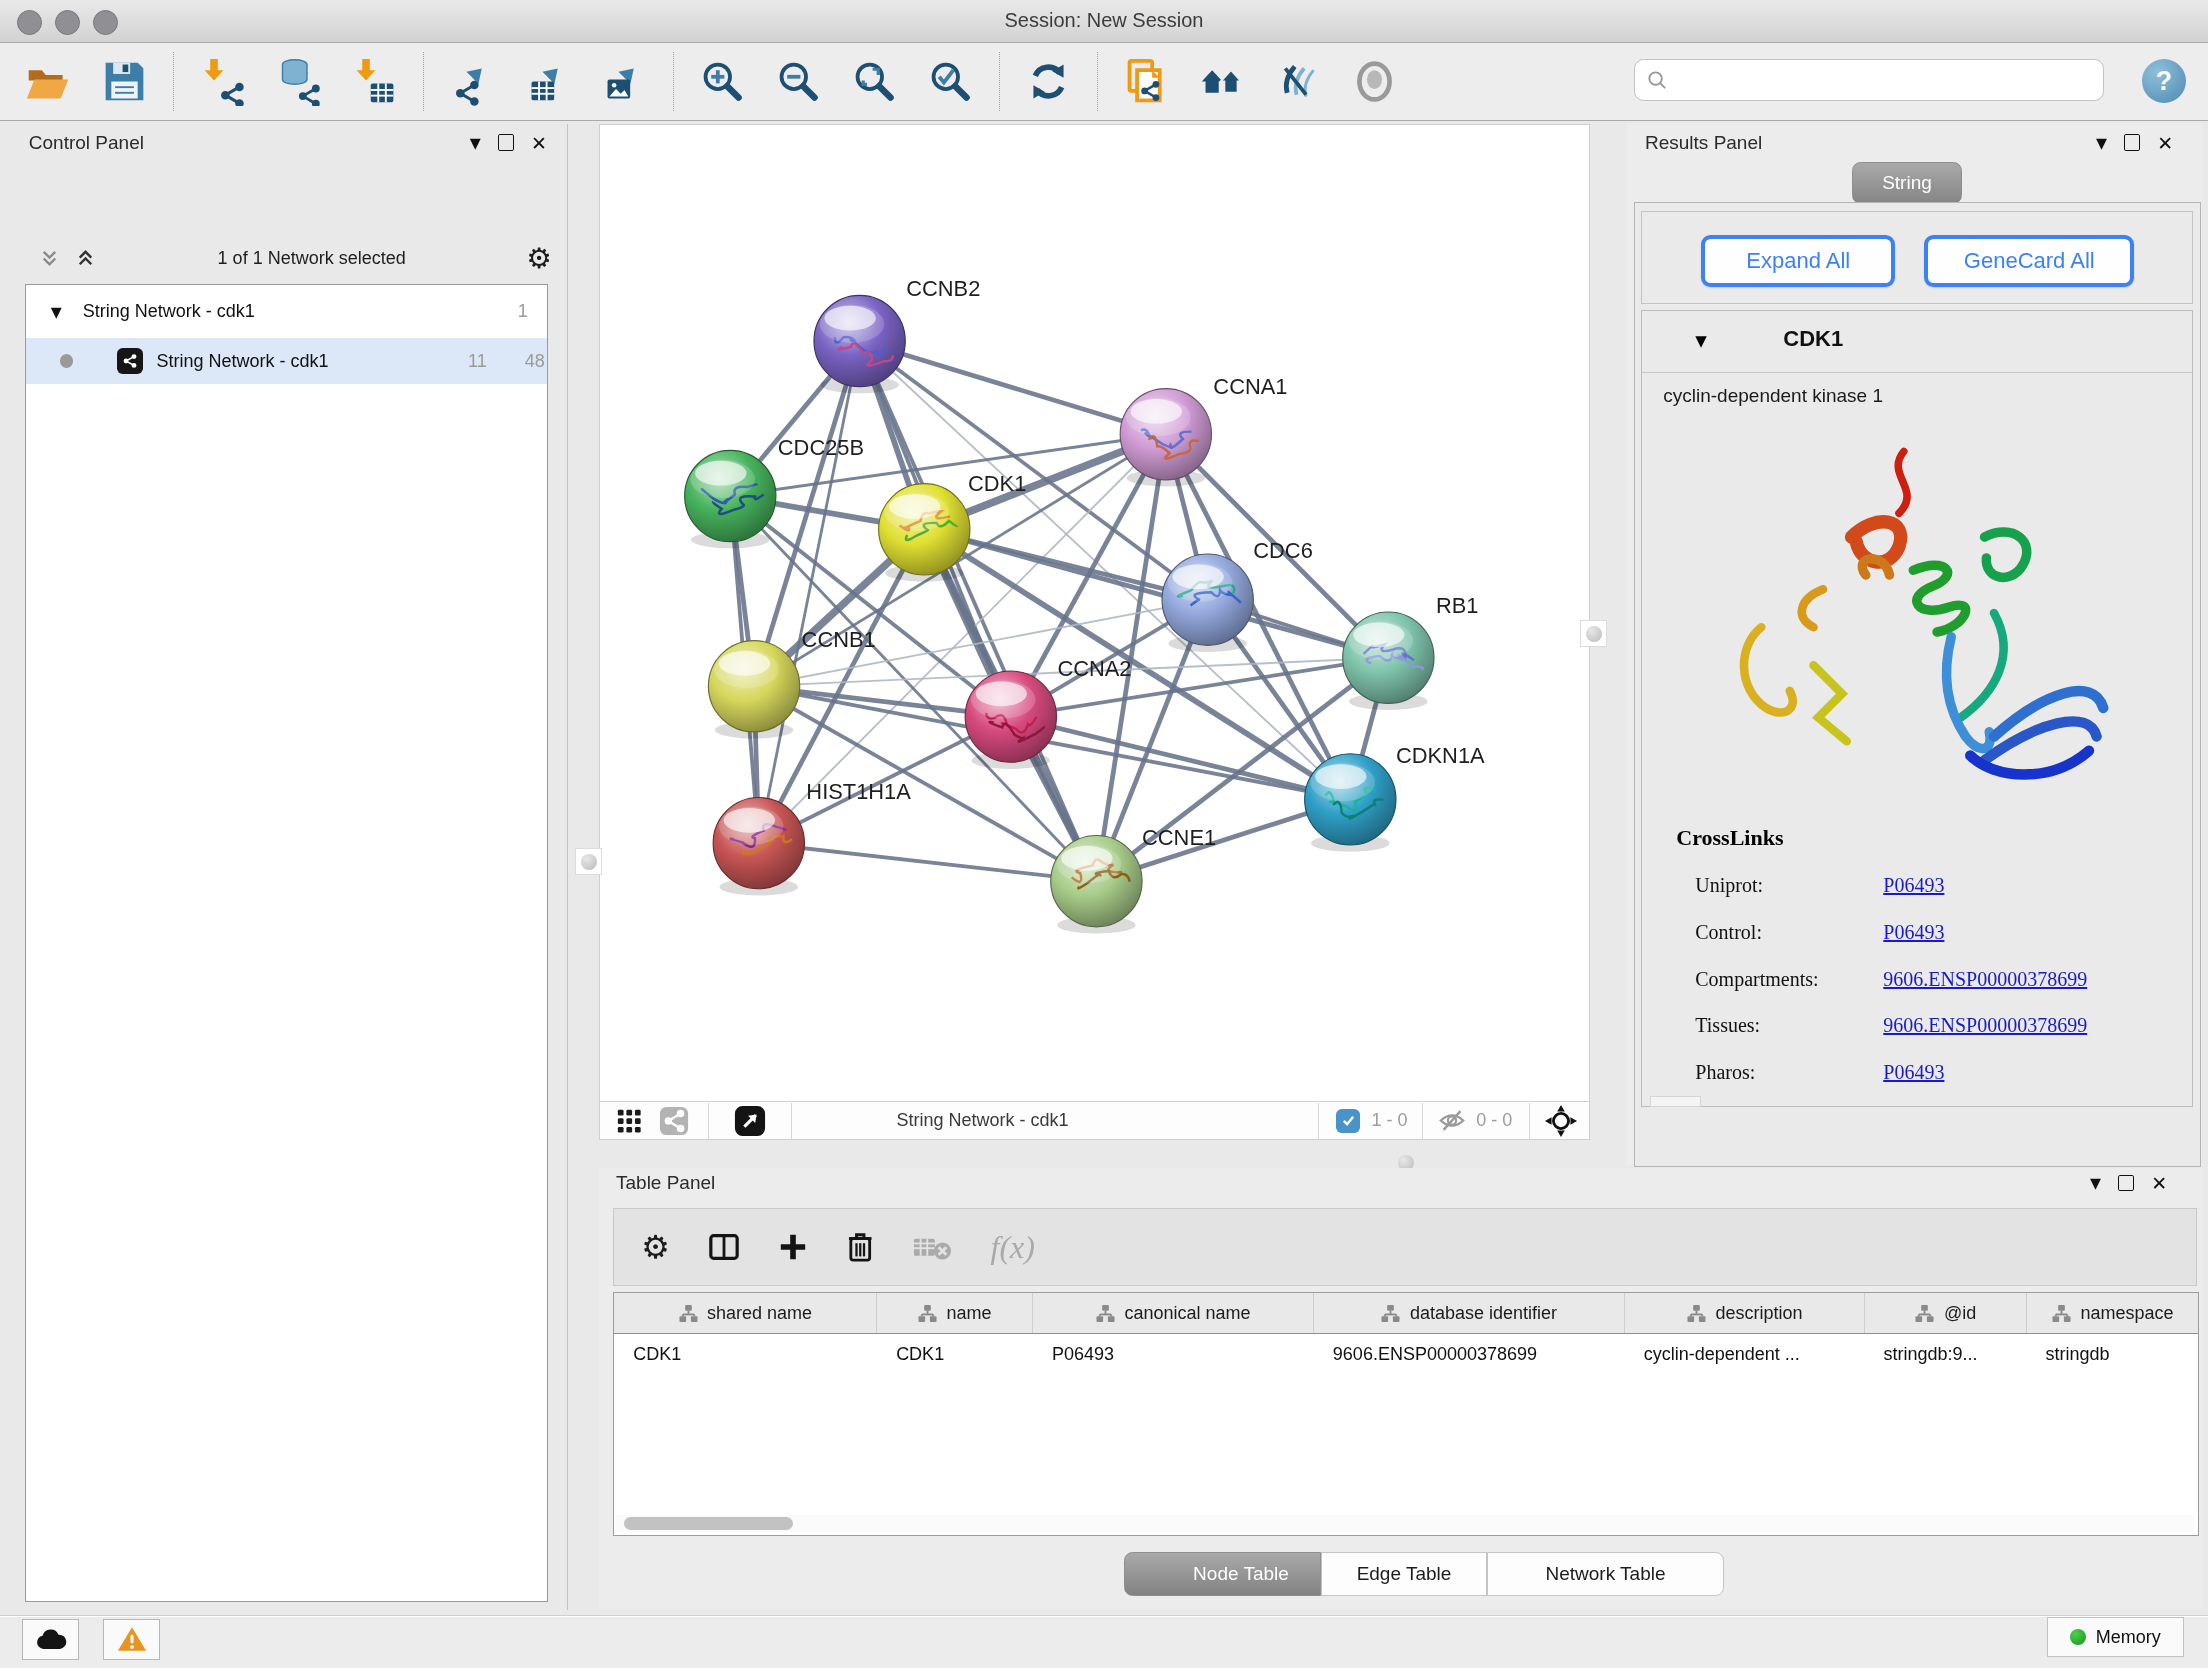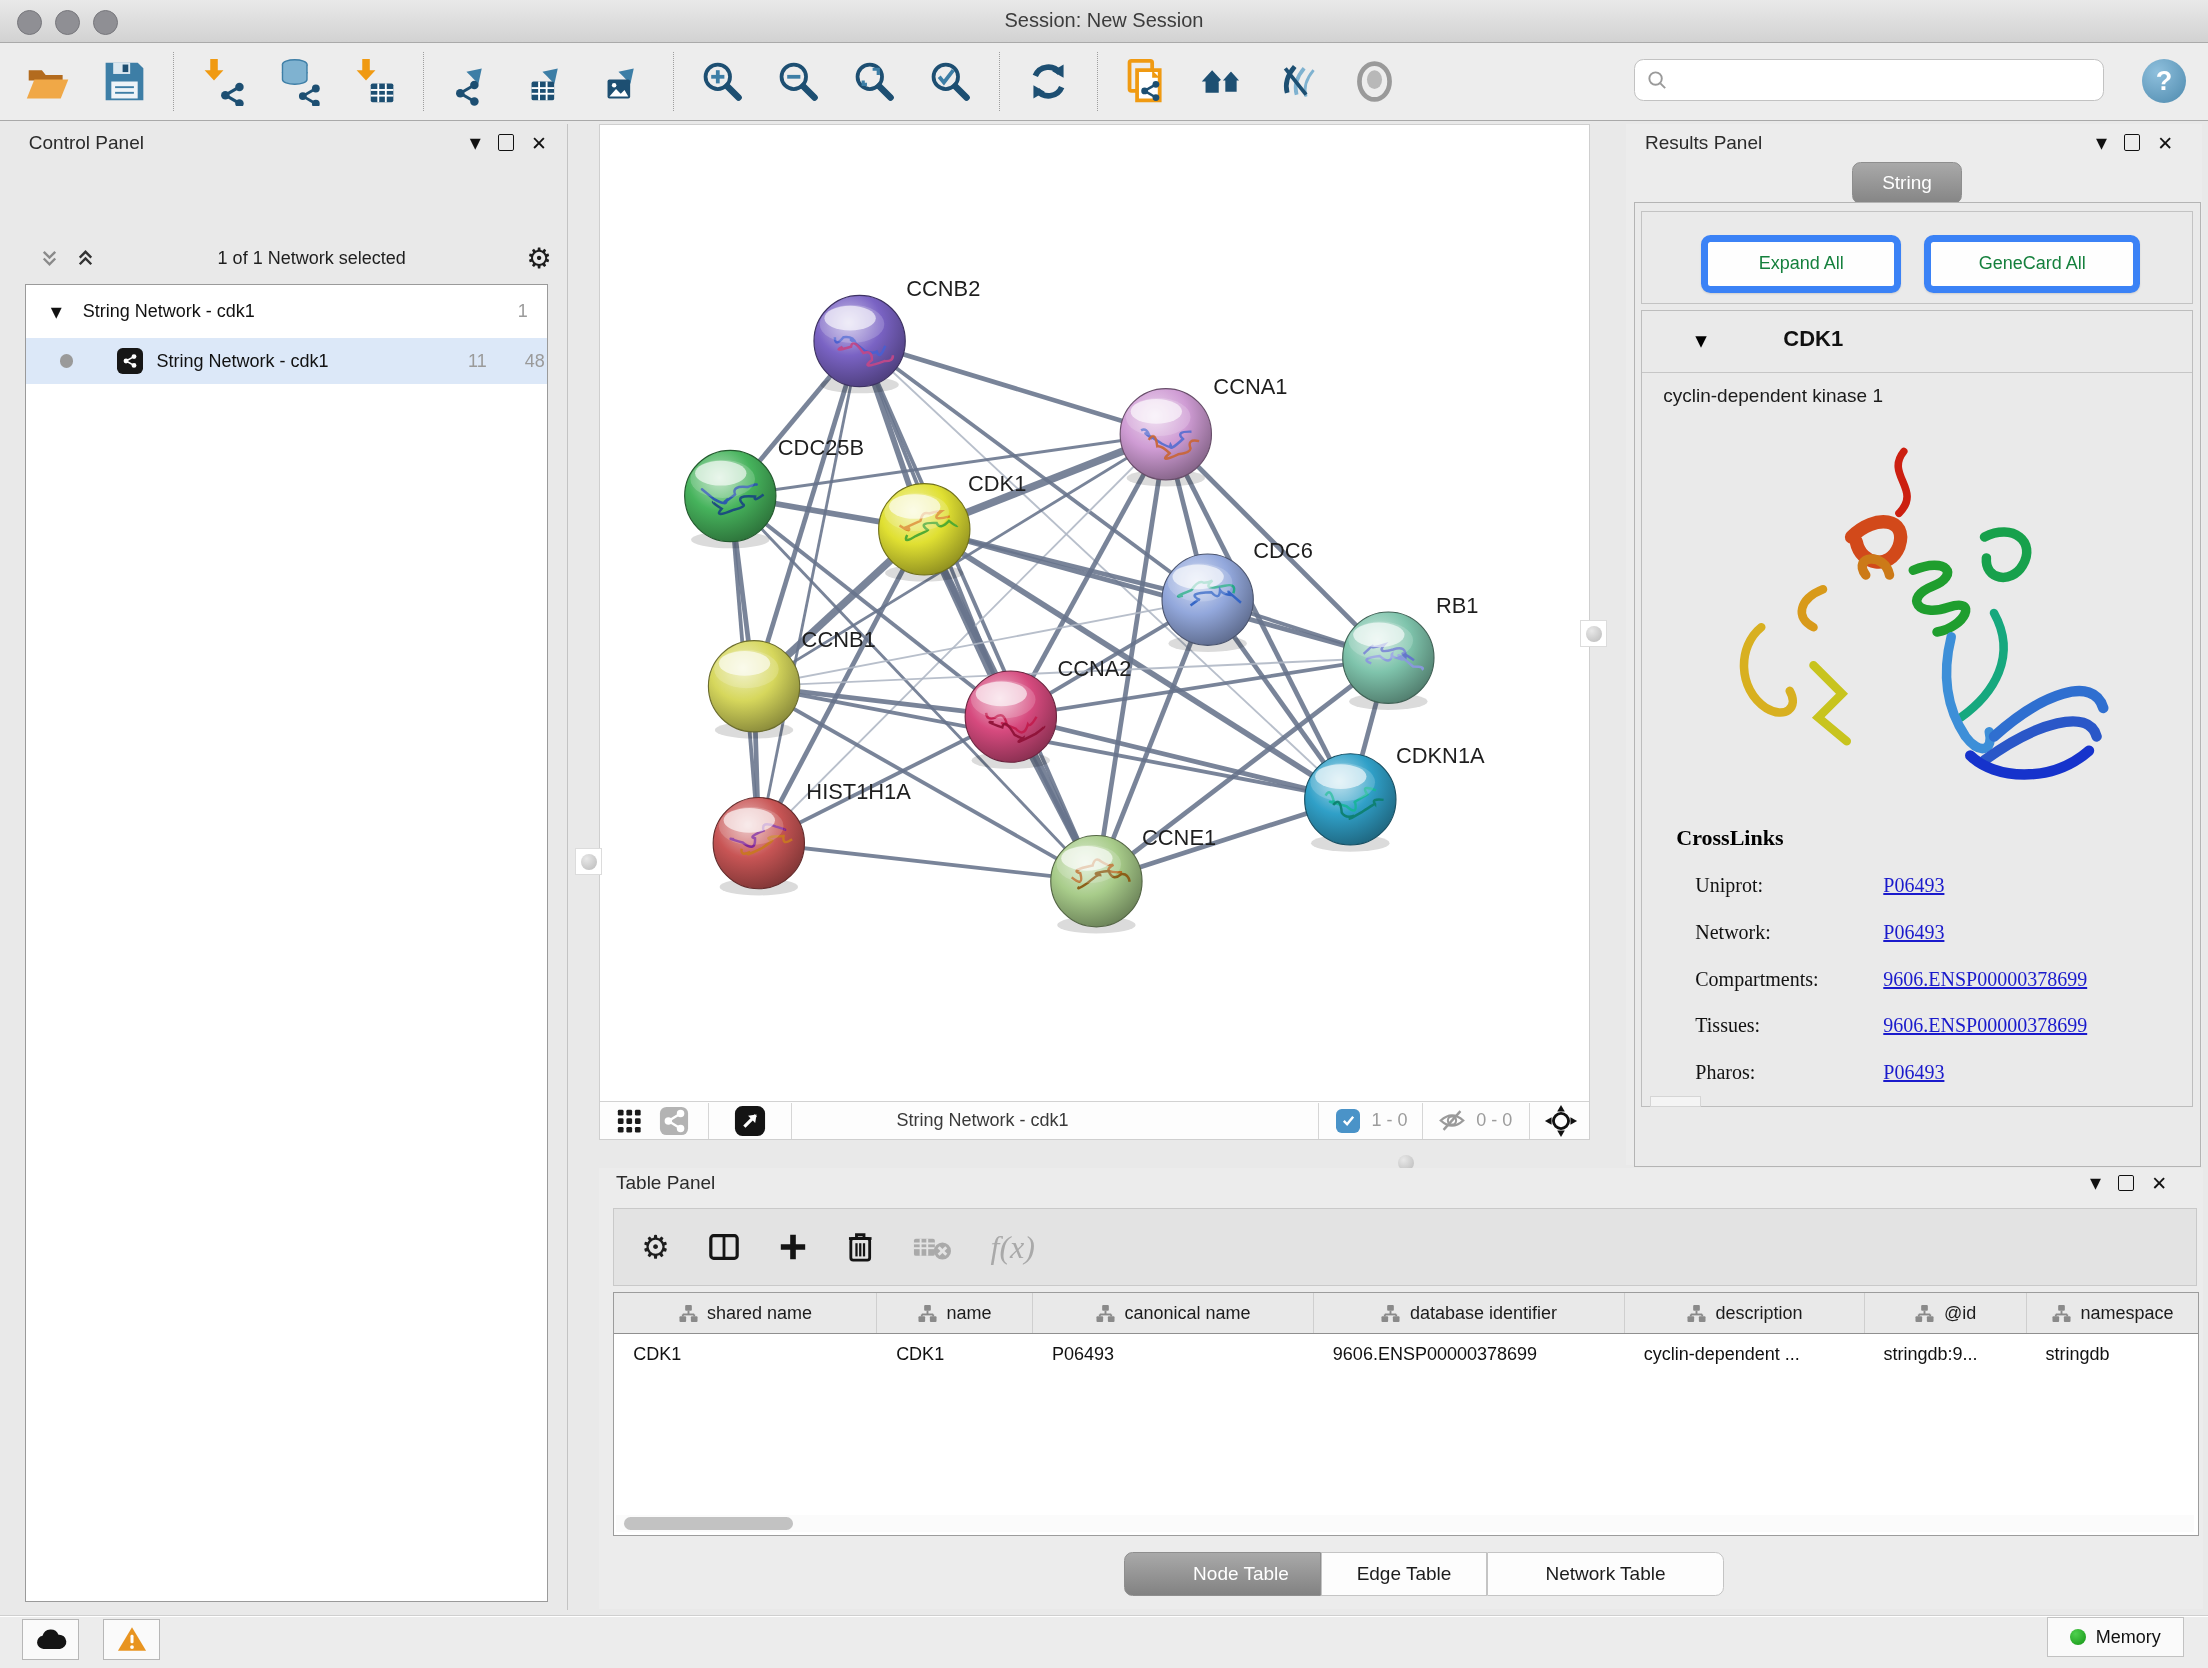--- a/index.html
+++ b/index.html
@@ -45,21 +45,21 @@
   .nv-check{width:24px;height:24px;border-radius:5.7px;background:#4a93c8;display:flex;align-items:center;justify-content:center;}
   
   .knob{position:absolute;width:25px;height:25px;background:#fff;border:1px solid #dcdcdc;display:flex;align-items:center;justify-content:center;cursor:col-resize;}
   .knob i{width:16px;height:16px;border-radius:50%;background:radial-gradient(circle at 35% 30%,#e8e8e8,#b9b9b9);display:block;}
   .knob.h{cursor:row-resize;border:none;background:transparent;}
   
   #results-panel{left:1626px;top:124px;width:576px;height:1041px;background:#ececec;}
   #rp-tab{position:absolute;left:226px;top:38px;width:108px;height:40px;background:linear-gradient(#a9a9a9,#858585);border:1px solid #8e8e8e;border-radius:8.6px;color:#fff;font-size:19px;display:flex;align-items:center;justify-content:center;cursor:pointer;}
   #rp-outer{position:absolute;left:7.6px;top:78px;width:565px;height:963px;background:#eaeaea;border:1px solid #b4b4b4;}
   #rp-btnbox{position:absolute;left:6.7px;top:7.6px;width:550px;height:91px;border:1px solid #c3c3c3;}
-  .rp-btn{position:absolute;height:44px;background:#fefefe;border:7px solid #3b82f6;border-radius:9.5px;font-size:18px;color:#15803d;display:flex;align-items:center;justify-content:center;cursor:pointer;box-shadow:0 1px 1.9px rgba(0,0,0,.12);}
+  .rp-btn{position:absolute;height:44px;background:#fefefe;border:4px solid #3b82f6;border-radius:9.5px;font-size:22px;color:#3b82f6;display:flex;align-items:center;justify-content:center;cursor:pointer;box-shadow:0 1px 1.9px rgba(0,0,0,.12);}
   #rp-section{position:absolute;left:6.7px;top:107px;width:550px;height:795px;border:1px solid #bdbdbd;}
   #rp-sec-head{position:absolute;left:0;top:0;width:100%;height:61px;border-bottom:1px solid #c6c6c6;}
   #rp-protein-name{position:absolute;left:141px;top:15px;font-size:22px;font-weight:bold;color:#111;}
   #rp-desc{position:absolute;left:21px;top:74px;font-size:19px;color:#1b1b1b;}
   #crosslinks{position:absolute;left:34px;top:514px;font-family:"Liberation Serif",serif;}
   #cl-head{font-size:22px;font-weight:bold;color:#000;font-family:Liberation Serif, serif;}
   .cl-row{position:absolute;font-size:20px;color:#111;white-space:nowrap;}
   .cl-link{position:absolute;font-size:20px;color:#1a1acc;text-decoration:underline;white-space:nowrap;cursor:pointer;}
   #rp-scrollnub{position:absolute;left:7.6px;bottom:-1px;width:49px;height:9.5px;background:#f4f4f4;border:1px solid #d5d5d5;}
   
@@ -635,21 +635,21 @@
           <path d="M255,225 C245,265 250,300 270,330 C285,350 300,345 295,325" stroke="#3d8fd8" stroke-width="10"></path>
           <path d="M300,330 C350,285 405,265 415,300" stroke="#2f6fd0" stroke-width="11"></path>
           <path d="M290,355 C345,315 400,300 408,330" stroke="#2a57c8" stroke-width="11"></path>
           <path d="M400,345 C360,380 300,375 275,350" stroke="#1633cc" stroke-width="11"></path>
         </g>
       </svg>
       <div id="crosslinks">
         <div id="cl-head">CrossLinks</div>
       <div class="cl-row" style="left:19px;top:49px">Uniprot:</div>
           <div class="cl-link" style="left:207px;top:49px">P06493</div>
-          <div class="cl-row" style="left:19px;top:96px">Network:</div>
+          <div class="cl-row" style="left:19px;top:96px">Control:</div>
           <div class="cl-link" style="left:207px;top:96px">P06493</div>
           <div class="cl-row" style="left:19px;top:143px">Compartments:</div>
           <div class="cl-link" style="left:207px;top:143px">9606.ENSP00000378699</div>
           <div class="cl-row" style="left:19px;top:189px">Tissues:</div>
           <div class="cl-link" style="left:207px;top:189px">9606.ENSP00000378699</div>
           <div class="cl-row" style="left:19px;top:236px">Pharos:</div>
           <div class="cl-link" style="left:207px;top:236px">P06493</div>
         </div>
       <div id="rp-scrollnub"></div>
     </div>

